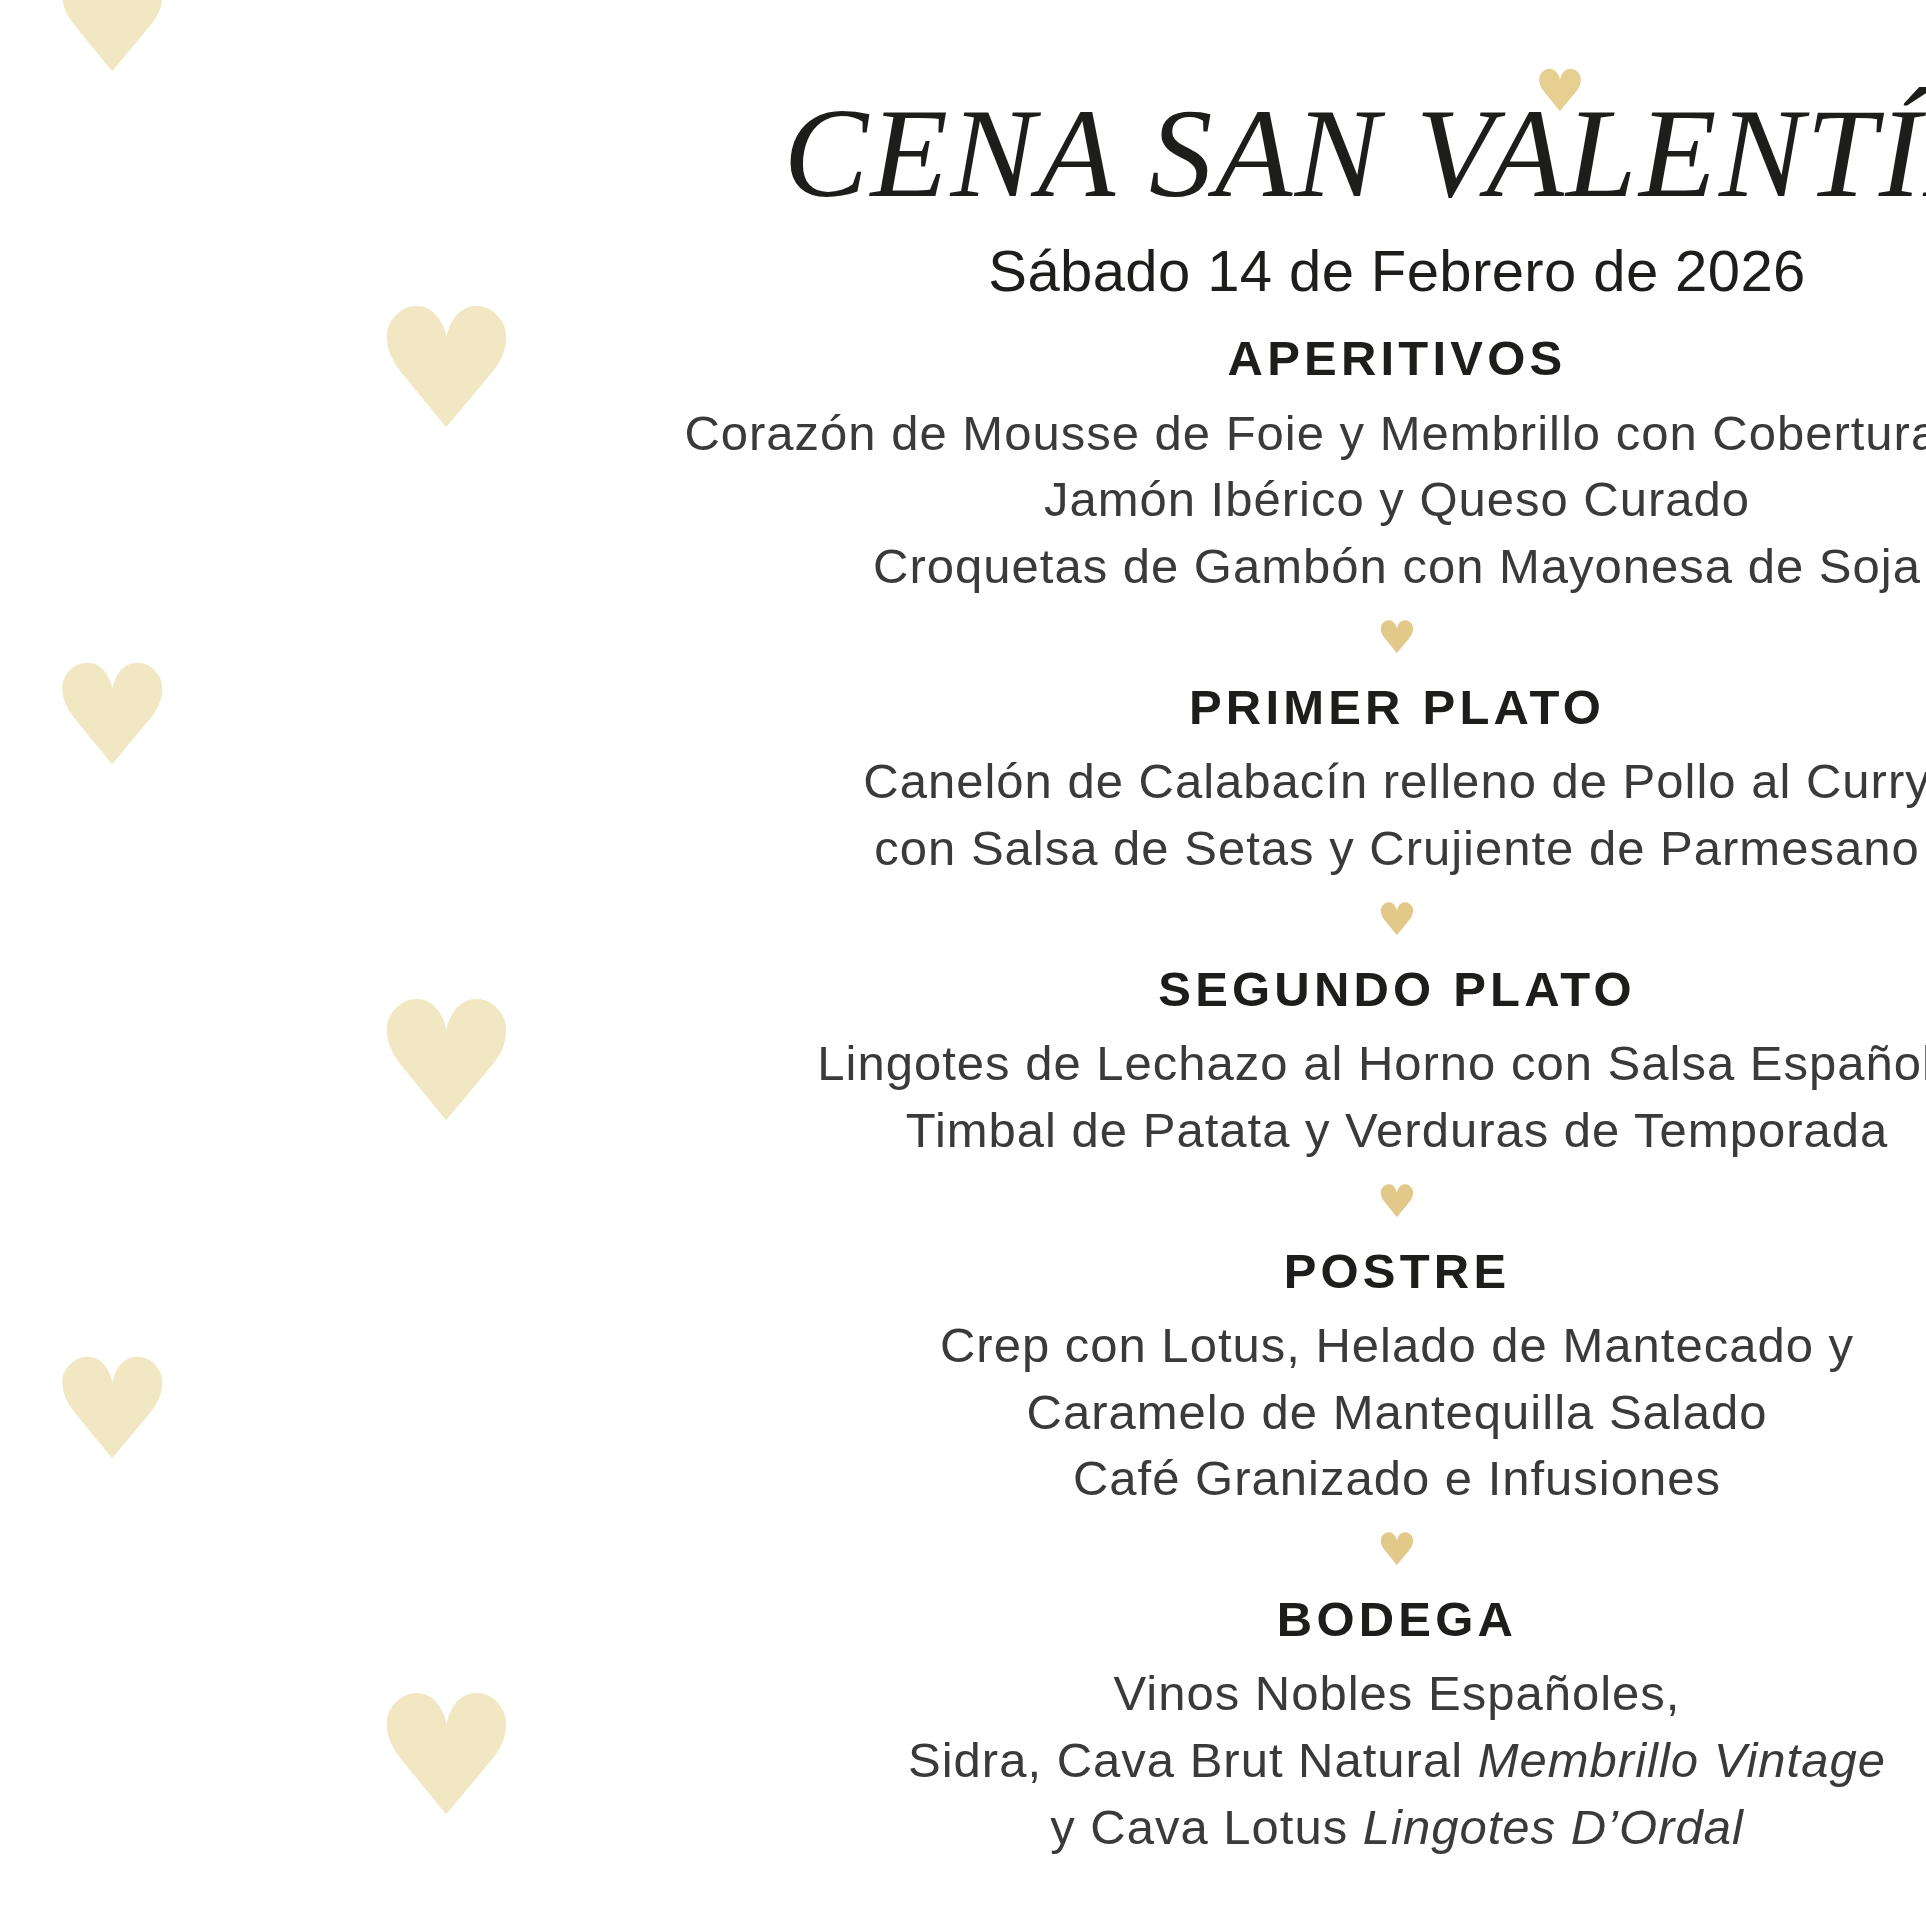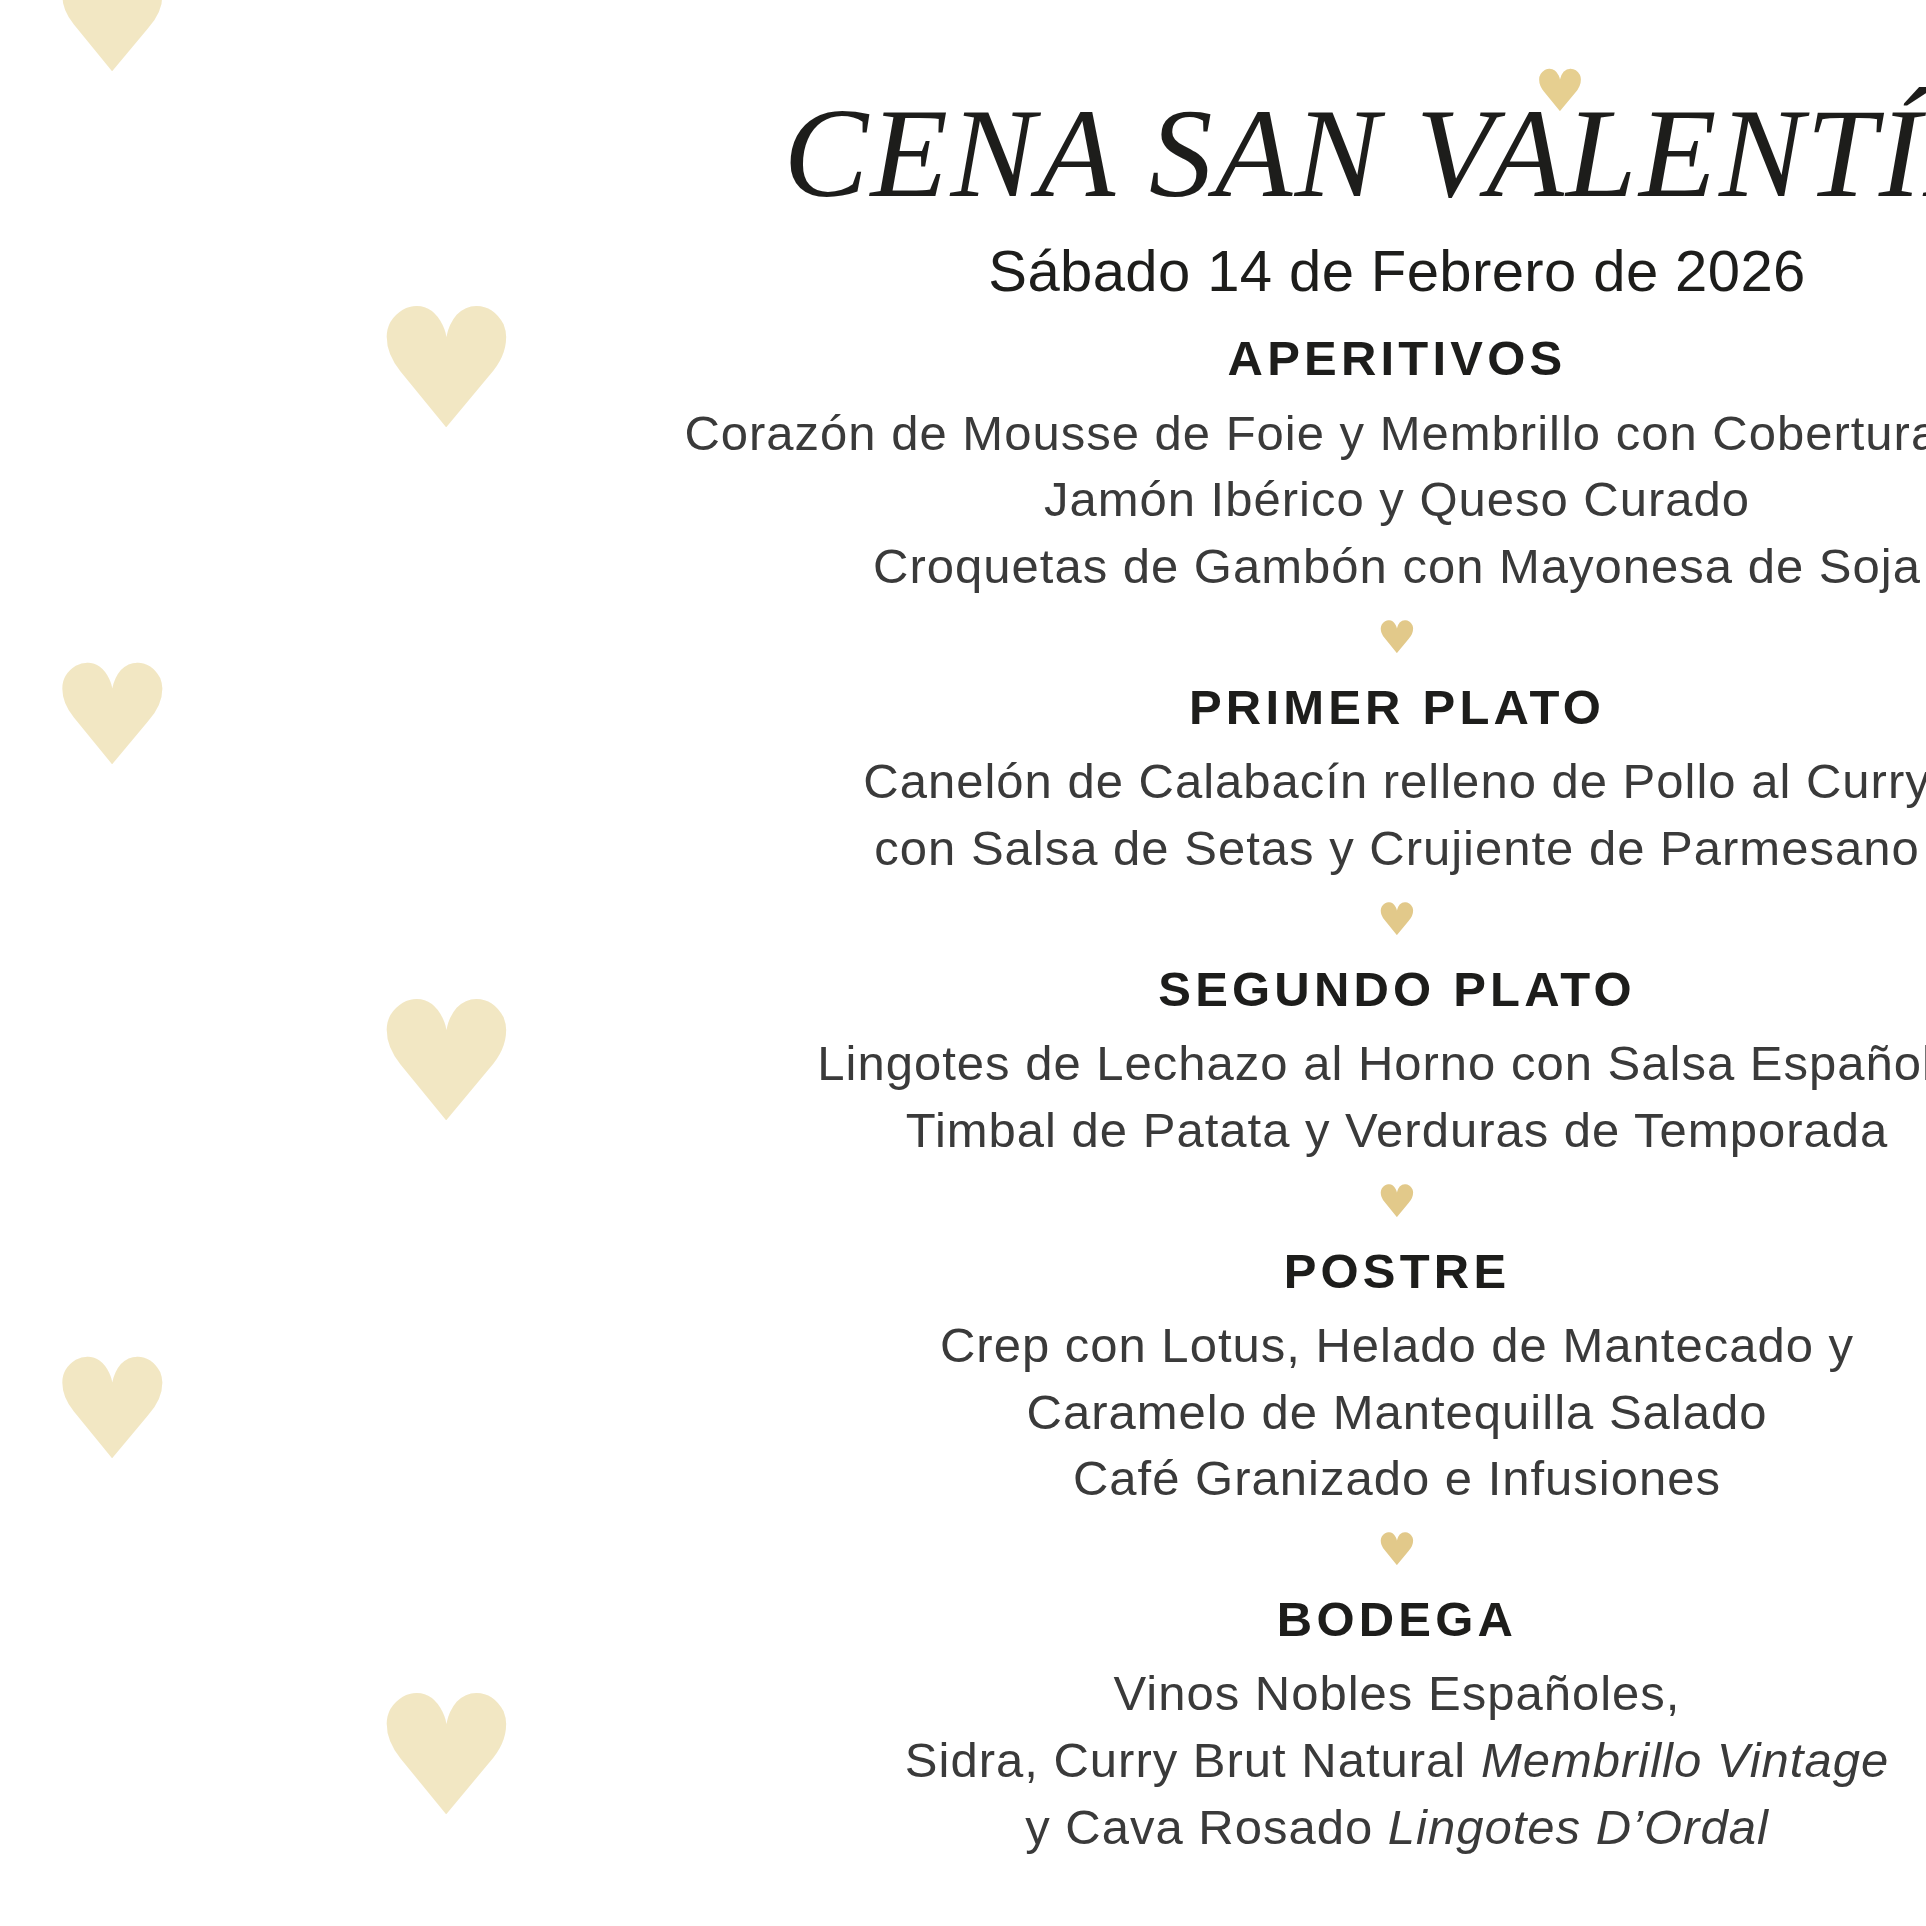--- a/index.html
+++ b/index.html
@@ -167,20 +167,20 @@
     <div class="section-heading">POSTRE</div>
     <div class="section-line">Crep con Lotus, Helado de Mantecado y</div>
     <div class="section-line">Caramelo de Mantequilla Salado</div>
     <div class="section-line">Café Granizado e Infusiones</div>
   </div>
   <div class="divider-heart">♥</div>
 
   <div class="section">
     <div class="section-heading">BODEGA</div>
     <div class="section-line">Vinos Nobles Españoles,</div>
-    <div class="section-line"><span>Sidra, Curry Brut Natural </span><span class="em">Membrillo Vintage</span></div>
-    <div class="section-line"><span>y Cava Rosado </span><span class="em">Lingotes D’Ordal</span></div>
+    <div class="section-line"><span>Sidra, Cava Brut Natural </span><span class="em">Membrillo Vintage</span></div>
+    <div class="section-line"><span>y Cava Lotus </span><span class="em">Lingotes D’Ordal</span></div>
   </div>
 
   <div class="note-line">Incluye 1 Consumición y música disco tras la cena</div>
 
 </div>
 
 
 </body></html>

